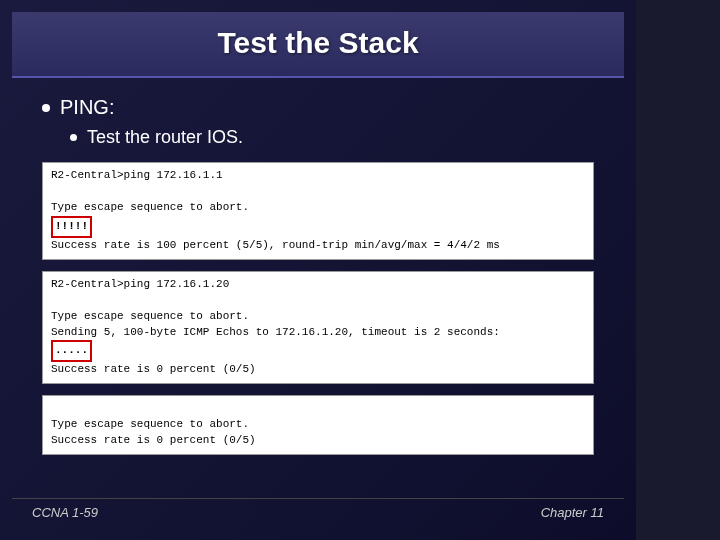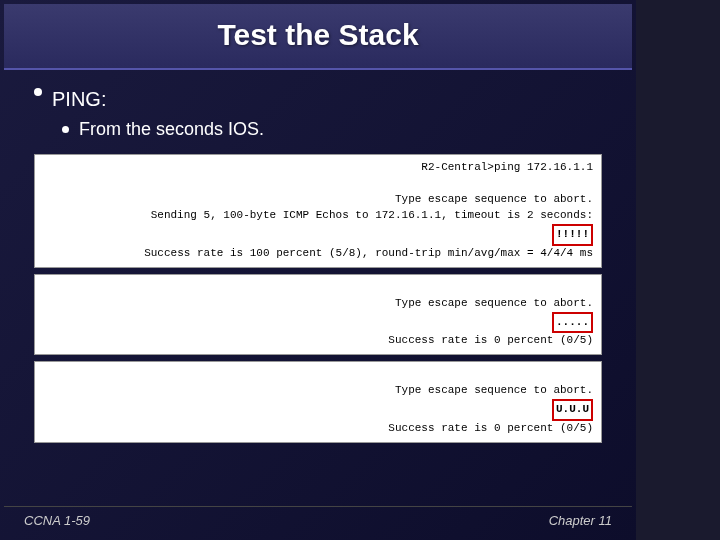--- a/index.html
+++ b/index.html
@@ -12,21 +12,21 @@
       color: #fff;
       overflow: hidden;
     }
 
     .slide {
       width: 636px;
       height: 540px;
       background: linear-gradient(135deg, #1a1a3e 0%, #0d0d2b 100%);
       display: flex;
       flex-direction: column;
-      padding: 4px;
+      padding: 12px;
     }
 
     .slide-header {
       background: linear-gradient(180deg, #3a3a6e 0%, #2a2a5e 100%);
       text-align: center;
       padding: 14px 20px 16px;
       border-bottom: 2px solid #5555aa;
     }
 
     .slide-title {
@@ -41,21 +41,21 @@
       padding: 18px 30px 10px 30px;
       display: flex;
       flex-direction: column;
       gap: 6px;
     }
 
     .bullet-main {
       font-size: 20px;
       color: #ffffff;
       display: flex;
-      align-items: flex-start;
+      align-items: center;
       gap: 10px;
       margin-bottom: 2px;
     }
 
     .bullet-dot {
       width: 8px;
       height: 8px;
       background: #ffffff;
       border-radius: 50%;
       flex-shrink: 0;
@@ -78,23 +78,23 @@
       border-radius: 50%;
       flex-shrink: 0;
     }
 
     .terminal-block {
       background: #ffffff;
       color: #000000;
       font-family: 'Courier New', Courier, monospace;
       font-size: 11px;
       padding: 5px 8px;
+      margin-bottom: 5px;
       border: 1px solid #999;
       line-height: 1.45;
-      text-align: right;
     }
 
     .terminal-block .cmd-line {
       color: #000;
       font-weight: normal;
     }
 
     .terminal-block .highlight-box {
       display: inline-block;
       border: 2px solid #cc0000;
@@ -128,43 +128,43 @@
     <span class="slide-title">Test the Stack</span>
   </div>
 
   <div class="slide-body">
     <div class="bullet-main">
       <div class="bullet-dot"></div>
       <span>PING:</span>
     </div>
     <div class="bullet-sub">
       <div class="bullet-sub-dot"></div>
-      <span>From the seconds IOS.</span>
+      <span>Test the router IOS.</span>
     </div>
 
     <div class="terminal-block">
       <div class="cmd-line">R2-Central&gt;ping 172.16.1.1</div>
       <div class="cmd-line">&nbsp;</div>
       <div class="cmd-line">Type escape sequence to abort.</div>
-      <div class="cmd-line">Sending 5, 100-byte ICMP Echos to 172.16.1.1, timeout is 2 seconds:</div>
       <div class="cmd-line"><span class="highlight-box">!!!!!</span></div>
-      <div class="cmd-line">Success rate is 100 percent (5/8), round-trip min/avg/max = 4/4/4 ms</div>
+      <div class="cmd-line">Success rate is 100 percent (5/5), round-trip min/avg/max = 4/4/2 ms</div>
     </div>
 
     <div class="terminal-block">
+      <div class="cmd-line">R2-Central&gt;ping 172.16.1.20</div>
       <div class="cmd-line">&nbsp;</div>
       <div class="cmd-line">Type escape sequence to abort.</div>
+      <div class="cmd-line">Sending 5, 100-byte ICMP Echos to 172.16.1.20, timeout is 2 seconds:</div>
       <div class="cmd-line"><span class="highlight-box">.....</span></div>
       <div class="cmd-line">Success rate is 0 percent (0/5)</div>
     </div>
 
     <div class="terminal-block">
       <div class="cmd-line">&nbsp;</div>
       <div class="cmd-line">Type escape sequence to abort.</div>
-      <div class="cmd-line"><span class="highlight-box">U.U.U</span></div>
       <div class="cmd-line">Success rate is 0 percent (0/5)</div>
     </div>
   </div>
 
   <div class="slide-footer">
     <span class="footer-left">CCNA 1-59</span>
     <span class="footer-right">Chapter 11</span>
   </div>
 </div>
 

